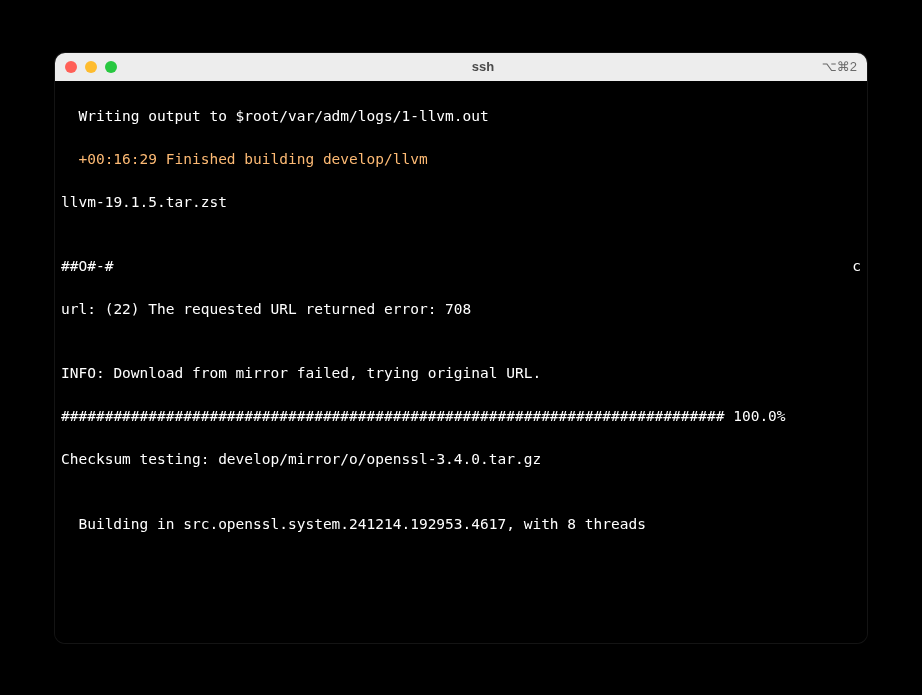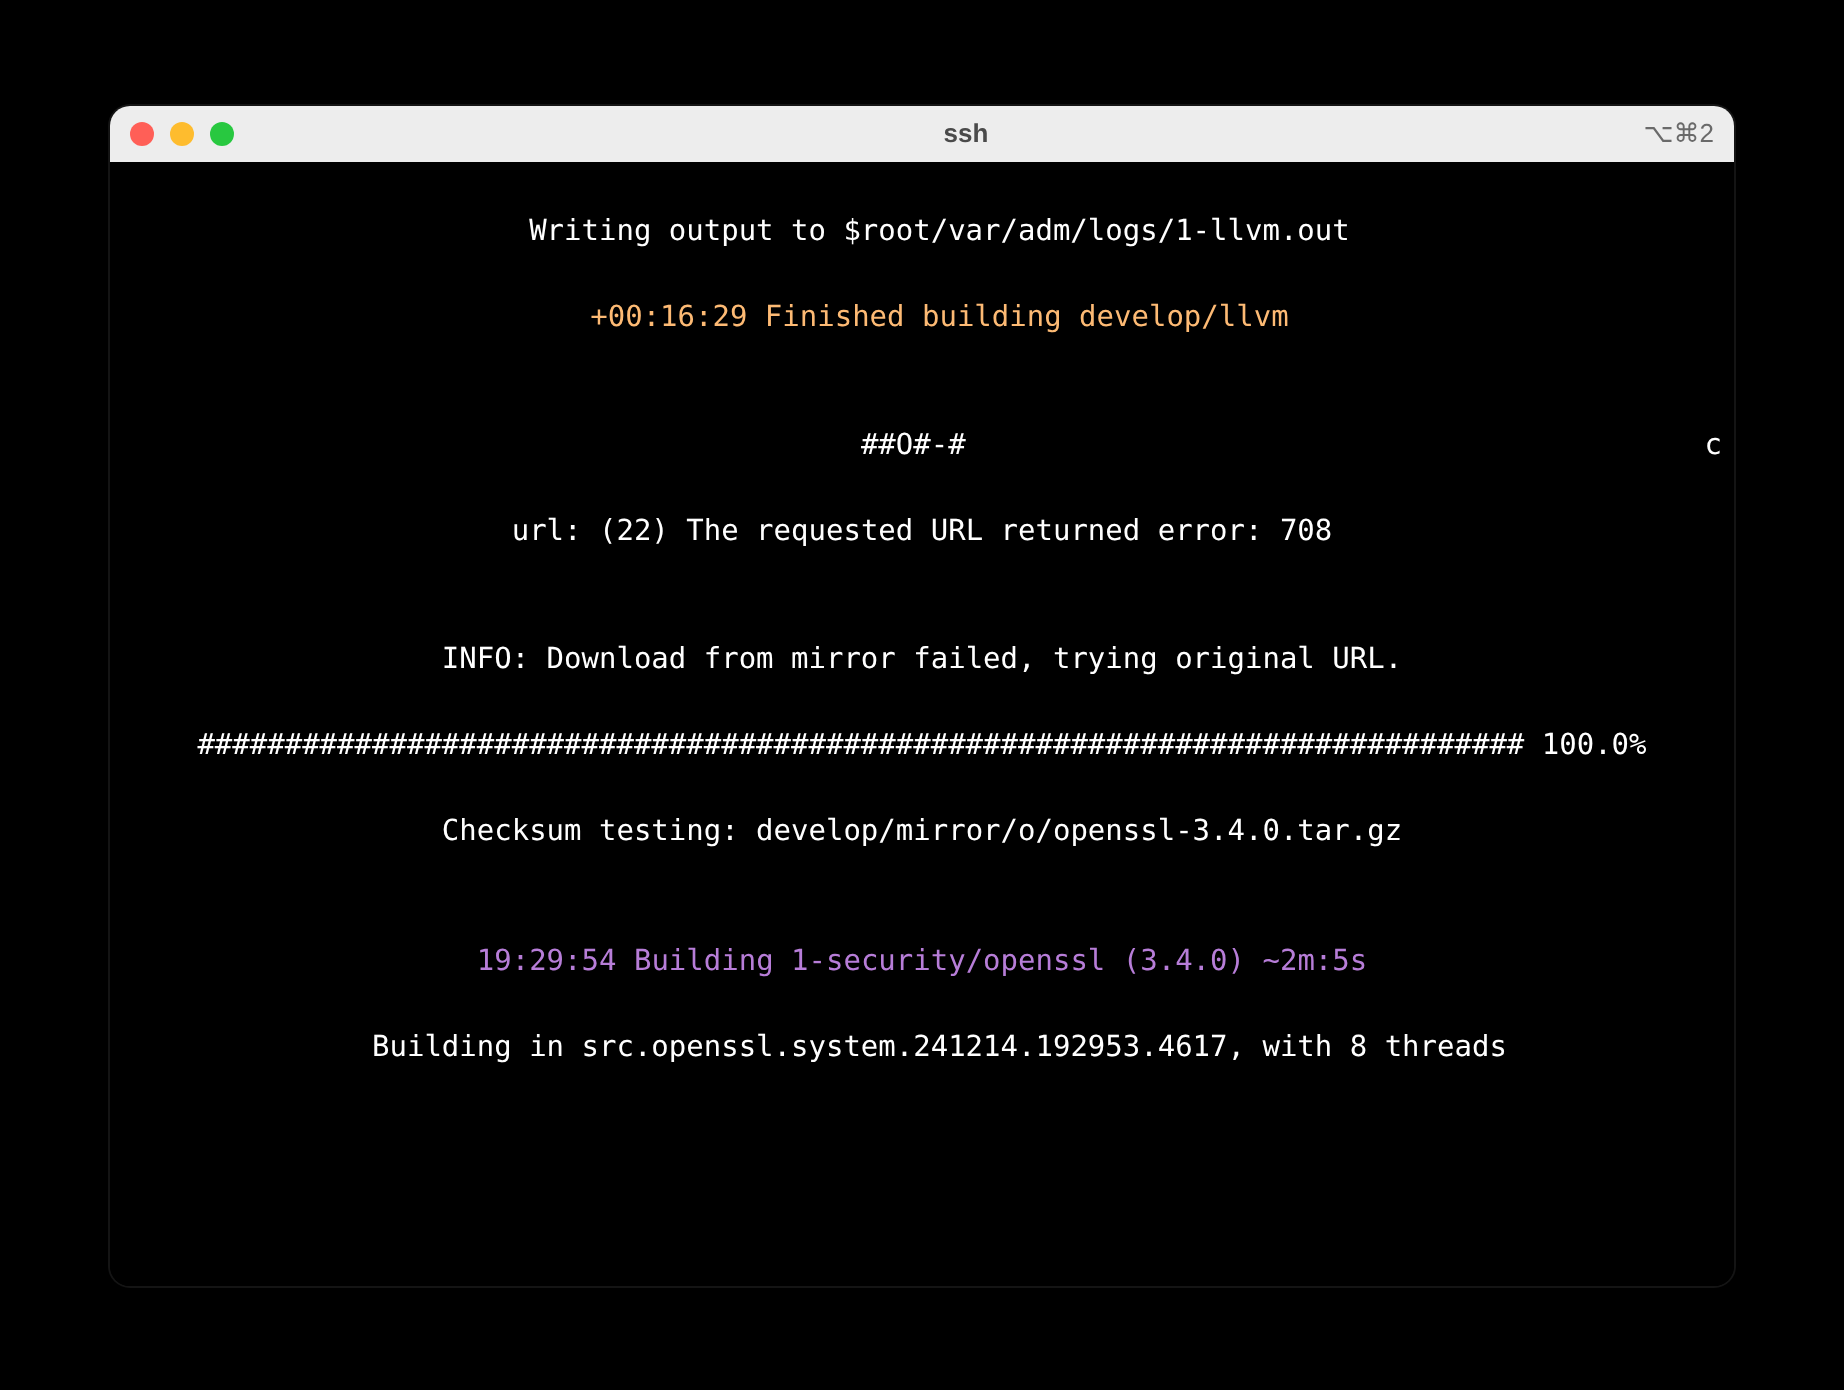--- a/index.html
+++ b/index.html
@@ -65,21 +65,21 @@
     flex: 1;
     background: #000;
     color: #fff;
     font-size: 14.5px;
     line-height: 1.48;
     padding: 4px 6px 2px 6px;
     white-space: pre;
     overflow: hidden;
     font-weight: 500;
   }
-  .line { white-space: pre; text-align: center; }
+  .line { white-space: pre; }
   .indent { padding-left: 2ch; }
   .magenta { color: #fdba74; }
   .purple { color: #b77dd8; }
   .progress-right { float: right; }
 </style>
 </head>
 <body>
 
 <div class="window">
   <div class="titlebar">
@@ -87,29 +87,29 @@
       <div class="traffic-light tl-close"></div>
       <div class="traffic-light tl-min"></div>
       <div class="traffic-light tl-max"></div>
     </div>
     <div class="title">ssh</div>
     <div class="title-right">⌥⌘2</div>
   </div>
   <div class="term">
 <div class="line indent">Writing output to $root/var/adm/logs/1-llvm.out</div>
 <div class="line indent magenta">+00:16:29 Finished building develop/llvm</div>
+<div class="line">llvm-19.1.5.tar.zst</div>
 <div class="line"></div>
 <div class="line"><span>##O#-#</span><span class="progress-right">c</span></div>
 <div class="line">url: (22) The requested URL returned error: 708</div>
 <div class="line"></div>
 <div class="line">INFO: Download from mirror failed, trying original URL.</div>
 <div class="line">############################################################################ 100.0%</div>
 <div class="line">Checksum testing: develop/mirror/o/openssl-3.4.0.tar.gz</div>
 <div class="line"></div>
-<div class="line purple">19:29:54 Building 1-security/openssl (3.4.0) ~2m:5s</div>
 <div class="line indent">Building in src.openssl.system.241214.192953.4617, with 8 threads</div>
 
 
 
 
 <div class="line"></div>
 
 
 
 <div class="line"></div>

